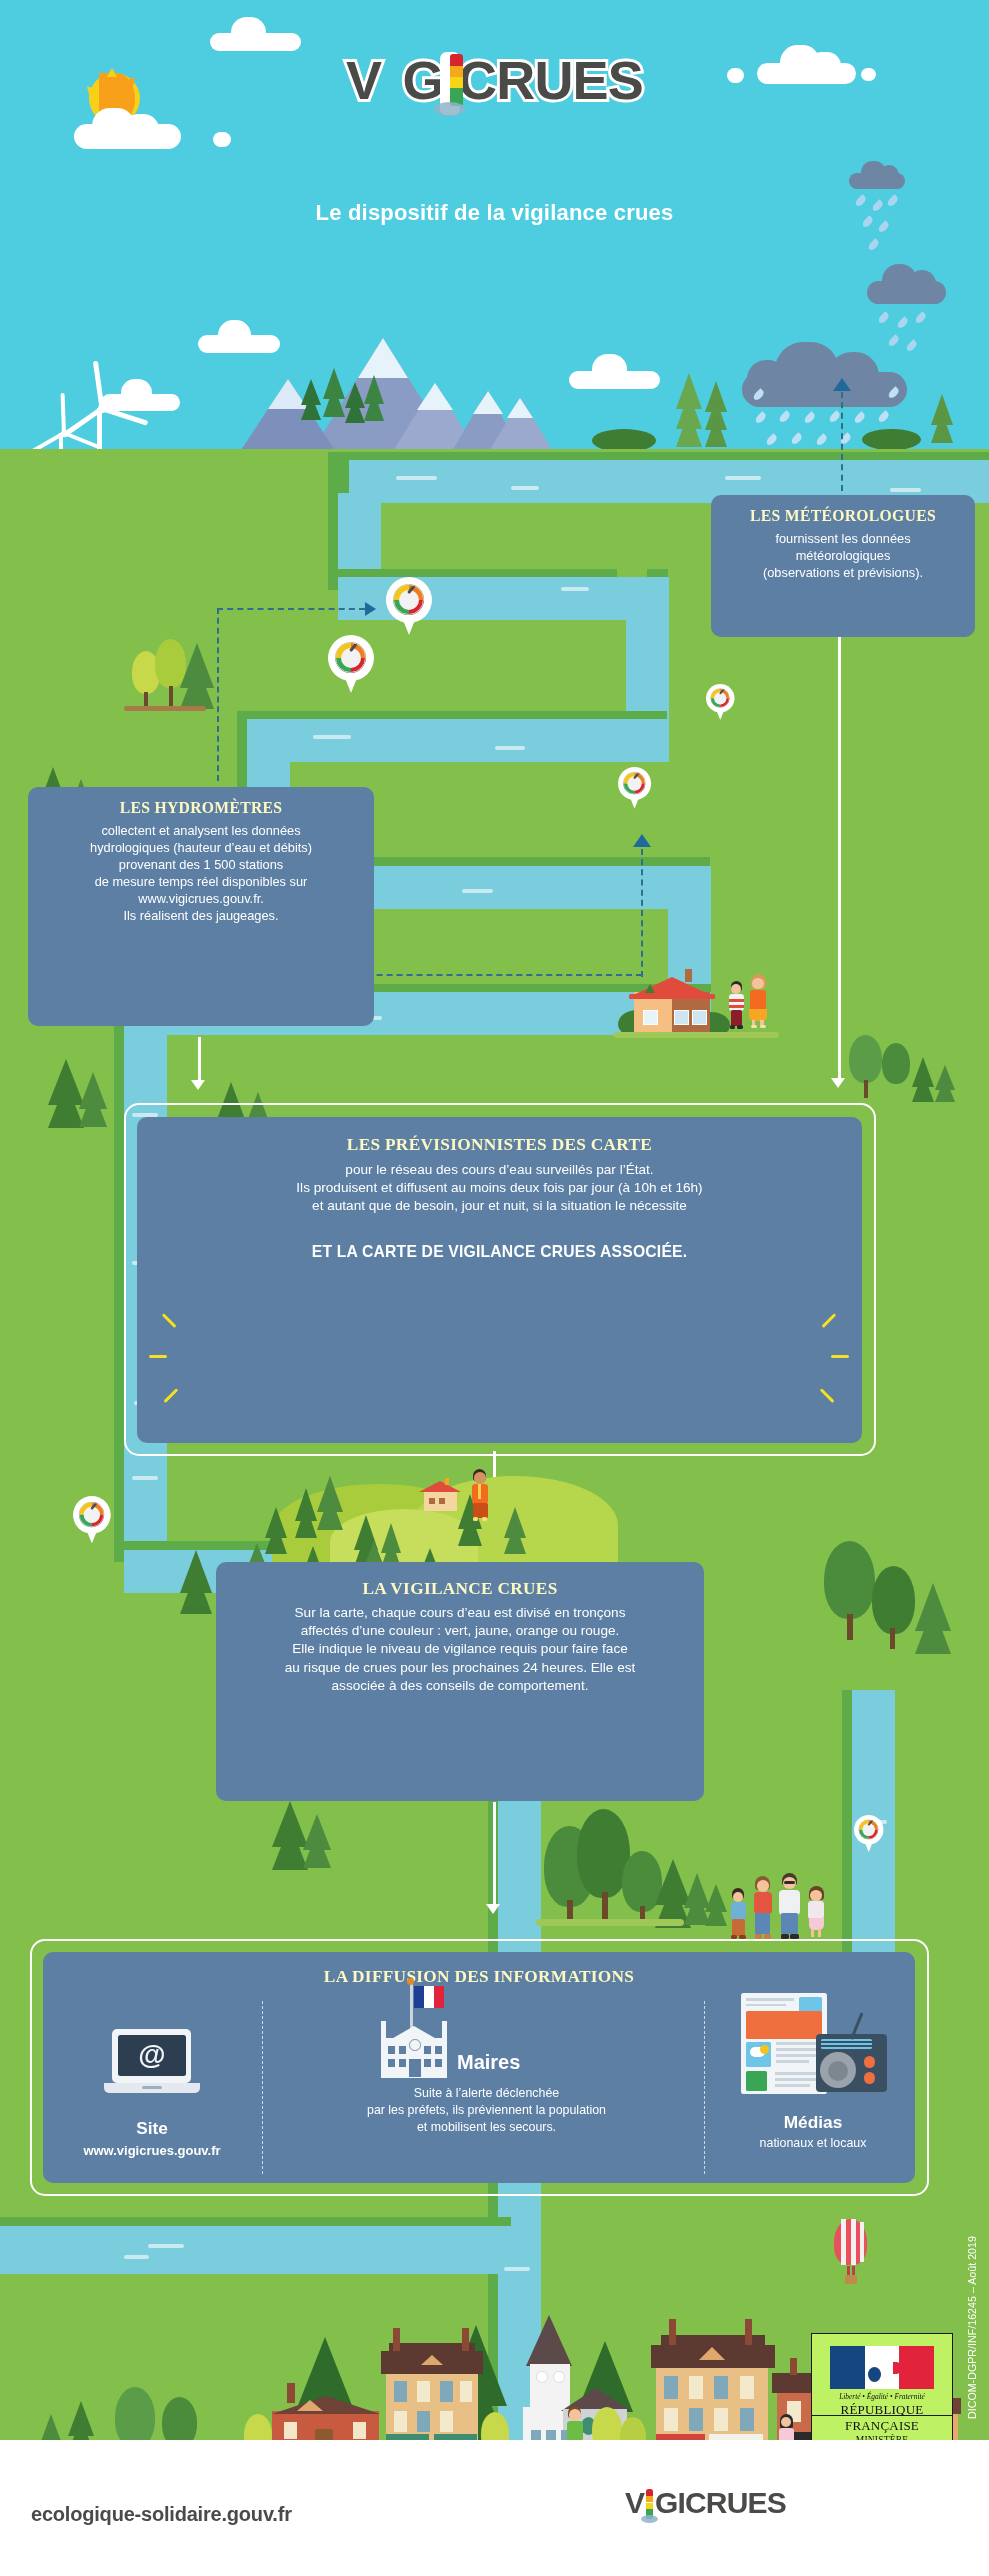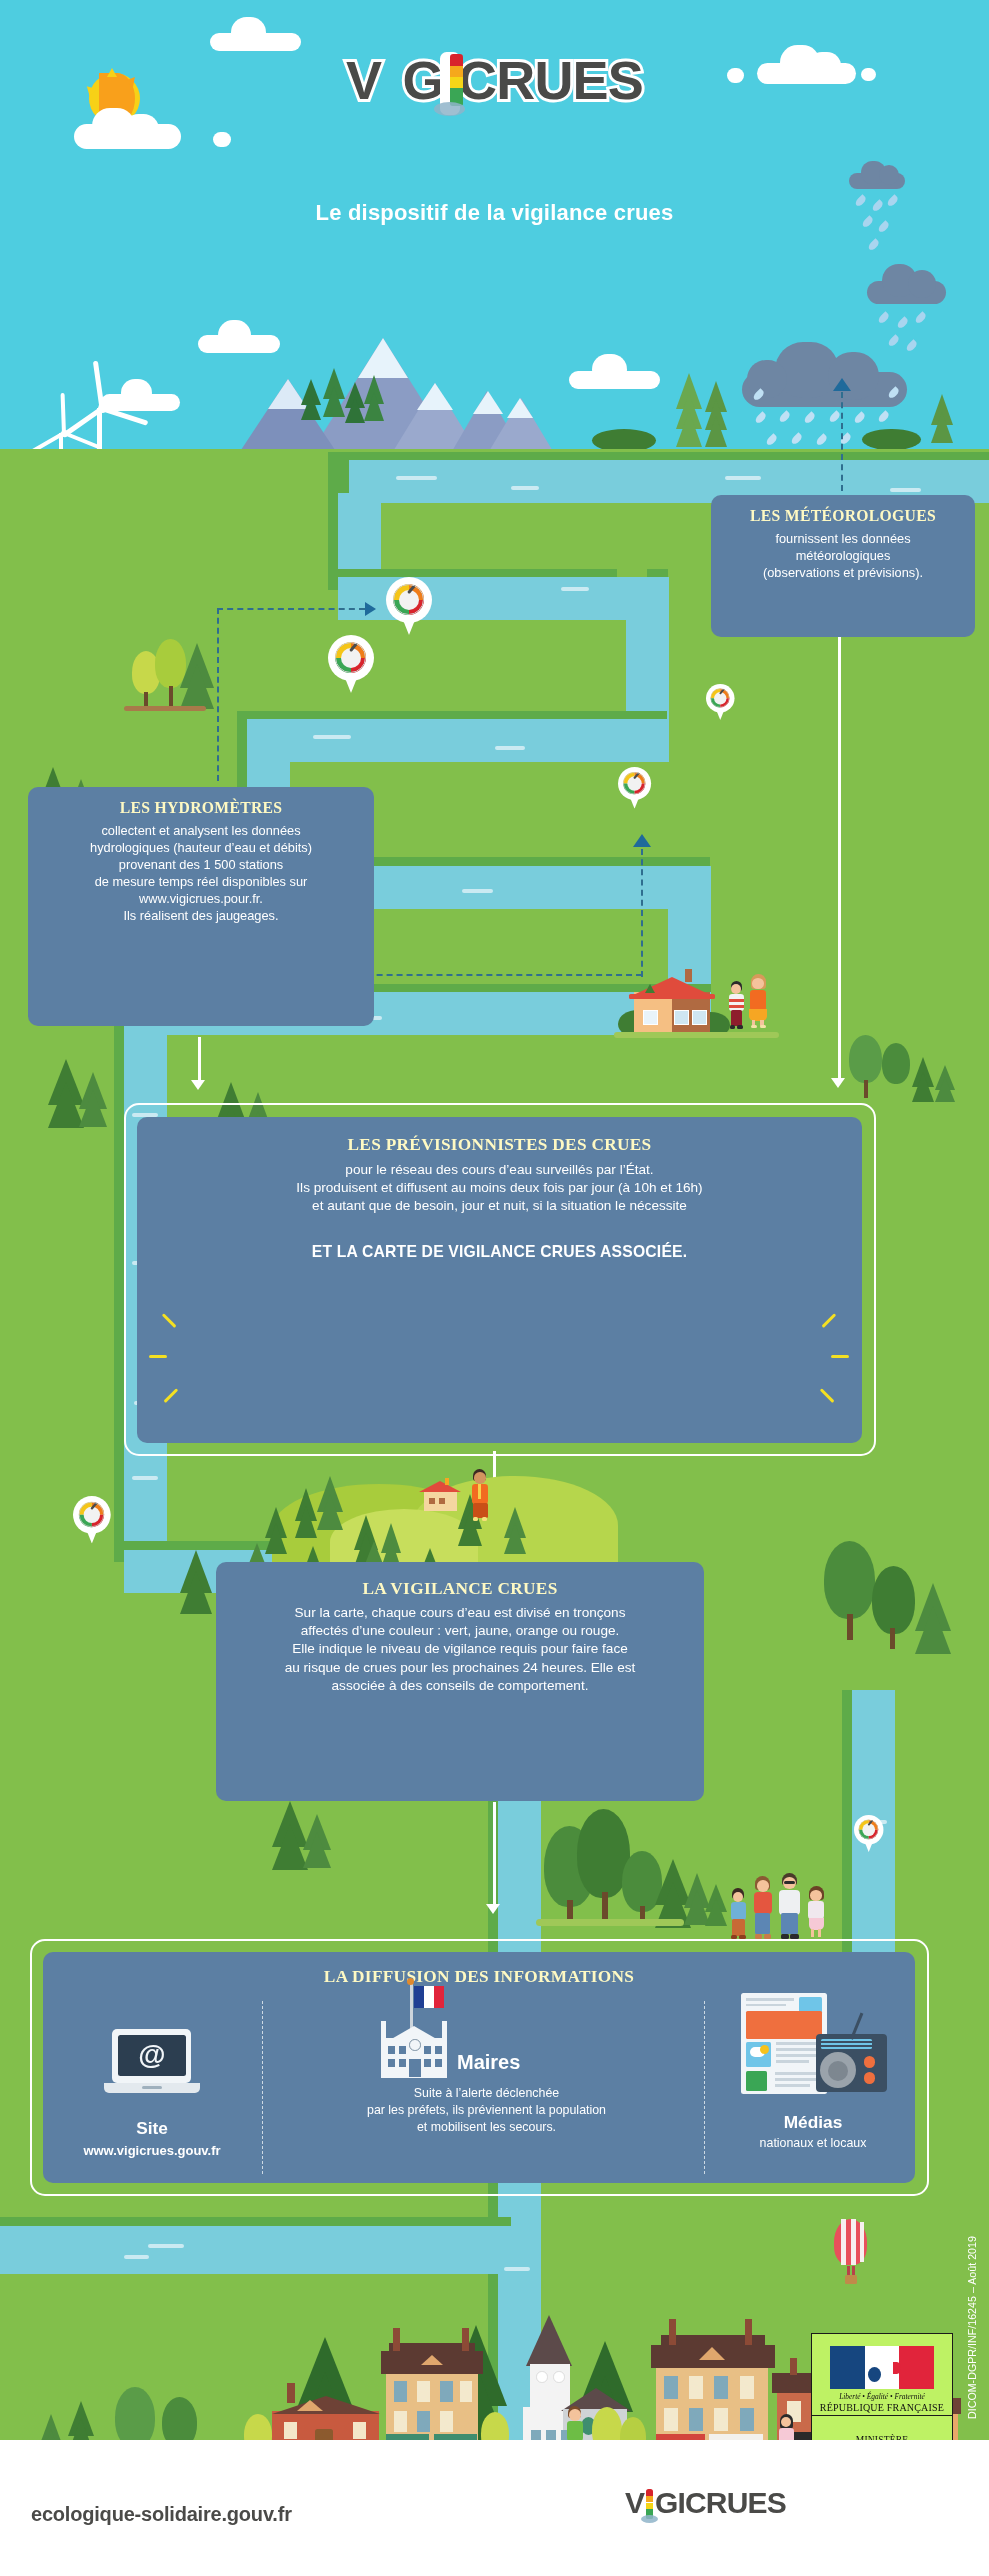--- a/index.html
+++ b/index.html
@@ -638,27 +638,27 @@
     <p>météorologiques</p>
     <p>(observations et prévisions).</p>
   </div>
 
   <div class="box" style="left:28px;top:787px;width:346px;height:239px;">
     <h3>LES HYDROMÈTRES</h3>
     <p>collectent et analysent les données</p>
     <p>hydrologiques (hauteur d’eau et débits)</p>
     <p>provenant des 1 500 stations</p>
     <p>de mesure temps réel disponibles sur</p>
-    <p>www.vigicrues.pour.fr.</p>
+    <p>www.vigicrues.gouv.fr.</p>
     <p>Ils réalisent des jaugeages.</p>
   </div>
 
   <div class="box-outline" style="left:124px;top:1103px;width:752px;height:353px;"></div>
   <div class="box" style="left:137px;top:1117px;width:725px;height:326px;padding-top:18px;">
-    <h3 style="font-size:17.3px;">LES PRÉVISIONNISTES DES CRUES</h3>
+    <h3 style="font-size:17.3px;">LES PRÉVISIONNISTES DES CARTE</h3>
     <p style="font-size:13.6px;">pour le réseau des cours d’eau surveillés par l’État.</p>
     <p style="font-size:13.6px;">Ils produisent et diffusent au moins deux fois par jour (à 10h et 16h)</p>
     <p style="font-size:13.6px;">et autant que de besoin, jour et nuit, si la situation le nécessite</p>
     <div style="height:21.4px;"></div>
     <div class="callout" style="margin-top:5px;">ET LA CARTE DE VIGILANCE CRUES ASSOCIÉE.</div>
   </div>
 
   <div class="sparkrow" style="left:137px;top:1307px;width:725px;height:124px;">
     <span class="spark" style="left:23px;top:12.4px;width:18px;transform:rotate(45deg);"></span>
     <span class="spark" style="left:11.5px;top:48px;width:18px;"></span>
@@ -1019,21 +1019,21 @@
         </div>
         <div style="width:35px;background:#e1243b;"></div>
       </div>
 
       <div style="position:absolute;left:56px;top:13px;width:36px;height:41px;">
         <div style="position:absolute;left:5px;top:1.6px;width:26px;height:36px;background:#fff;border-radius:50% 50% 42% 42%;"></div>
         <div style="position:absolute;left:25px;top:15px;width:8.2px;height:11.5px;background:#e1243b;border-radius:0 50% 50% 0;"></div>
         <div style="position:absolute;left:0px;top:20px;width:13px;height:15px;background:#16467f;border-radius:50%;"></div>
       </div>
       <div class="rfline" style="position:absolute;left:0;right:0;top:58px;font-style:italic;">Liberté • Égalité • Fraternité</div>
-      <div class="rfline" style="position:absolute;left:0;right:0;top:68px;font-size:10px;letter-spacing:0.2px;">RÉPUBLIQUE FRANÇAISE</div>
+      <div class="rfline" style="position:absolute;left:0;right:0;top:68px;font-size:13px;letter-spacing:0.2px;">RÉPUBLIQUE FRANÇAISE</div>
     </div>
     <div class="minlabel" style="padding-top:18px;">
       <div>MINISTÈRE</div>
       <div>DE LA TRANSITION</div>
       <div>ÉCOLOGIQUE</div>
       <div>ET SOLIDAIRE</div>
     </div>
   </div>
 
   <div class="dicom" style="left:966px;top:2419px;">DICOM-DGPR/INF/16245 – Août 2019</div>

